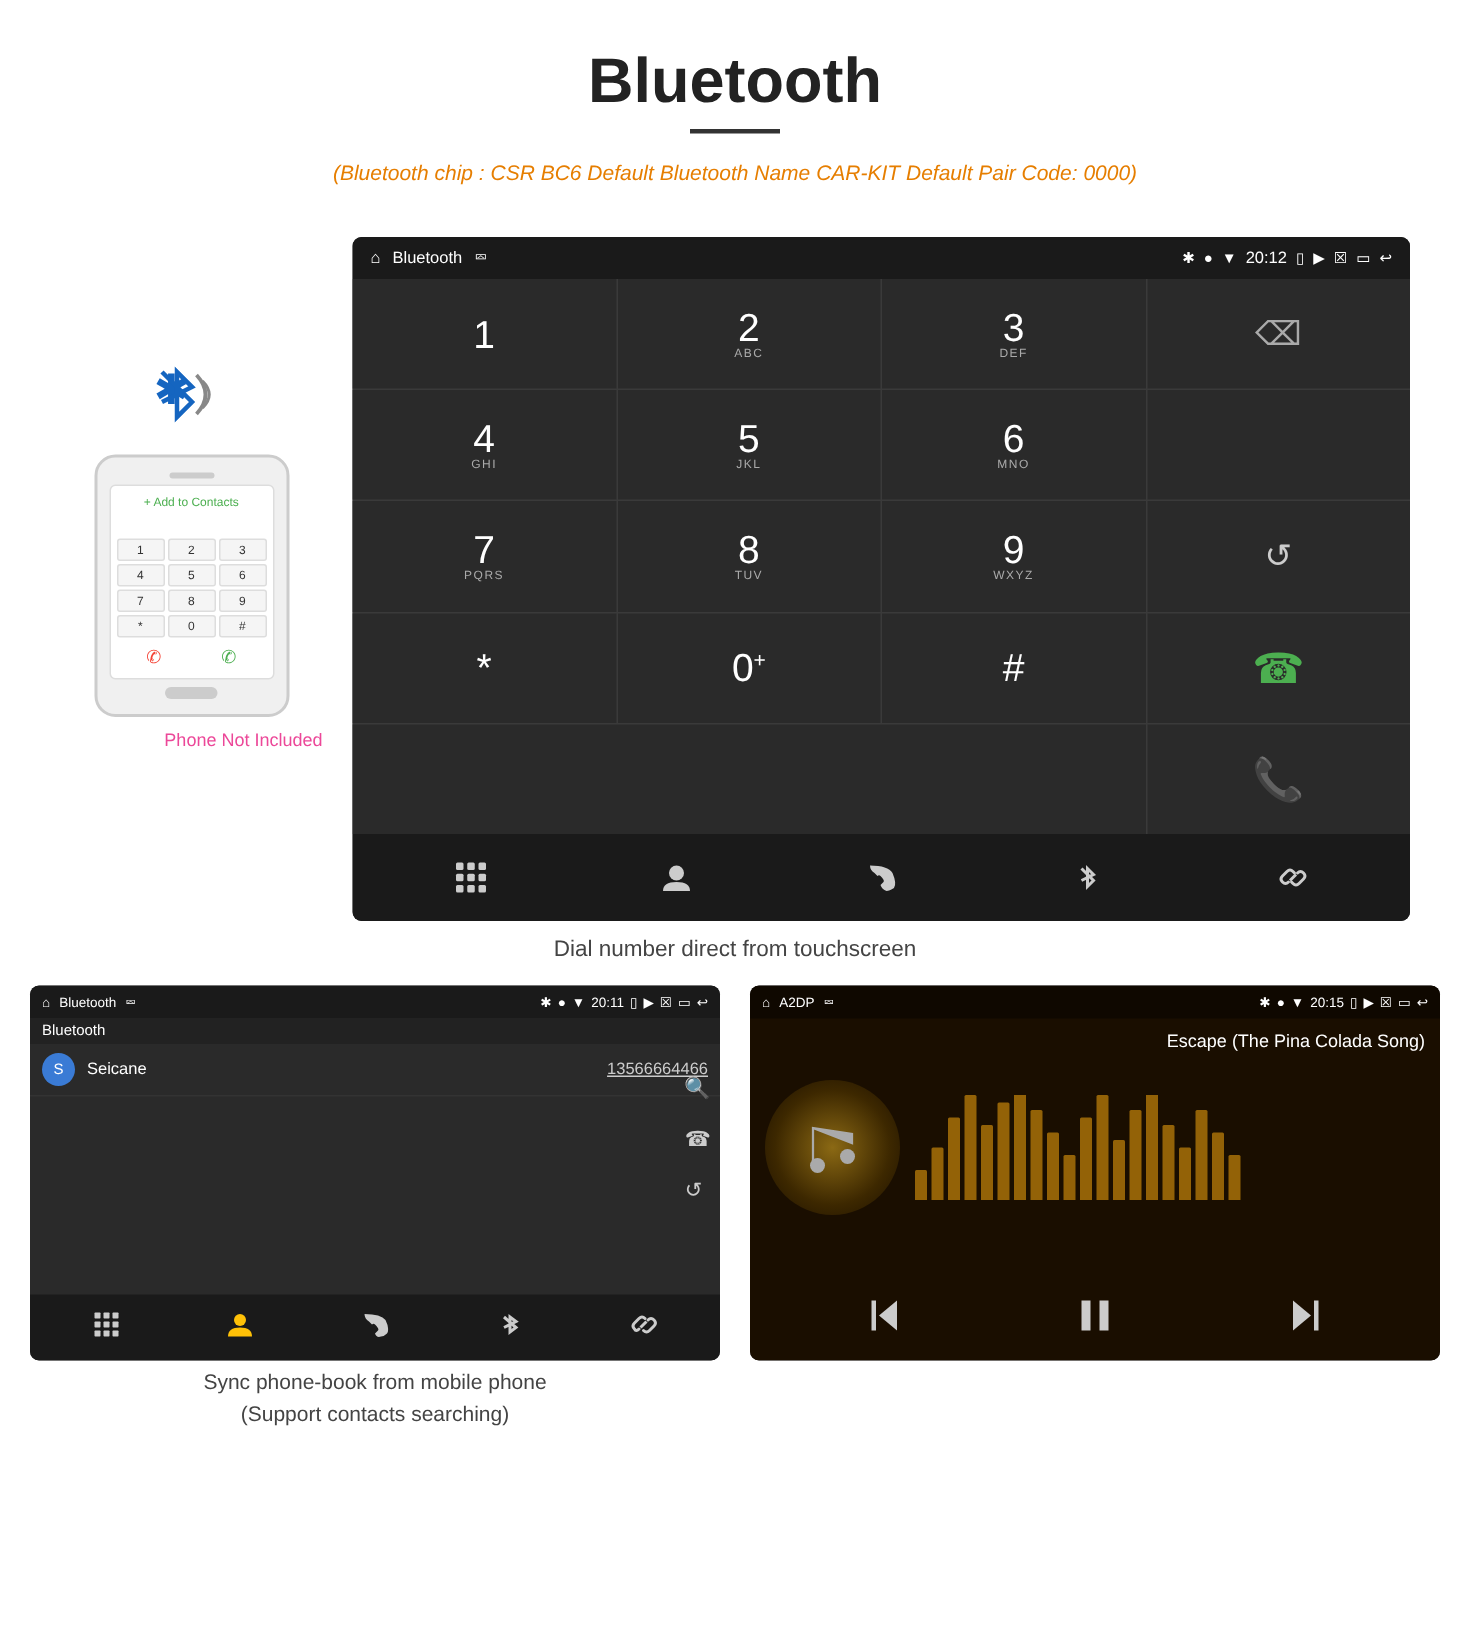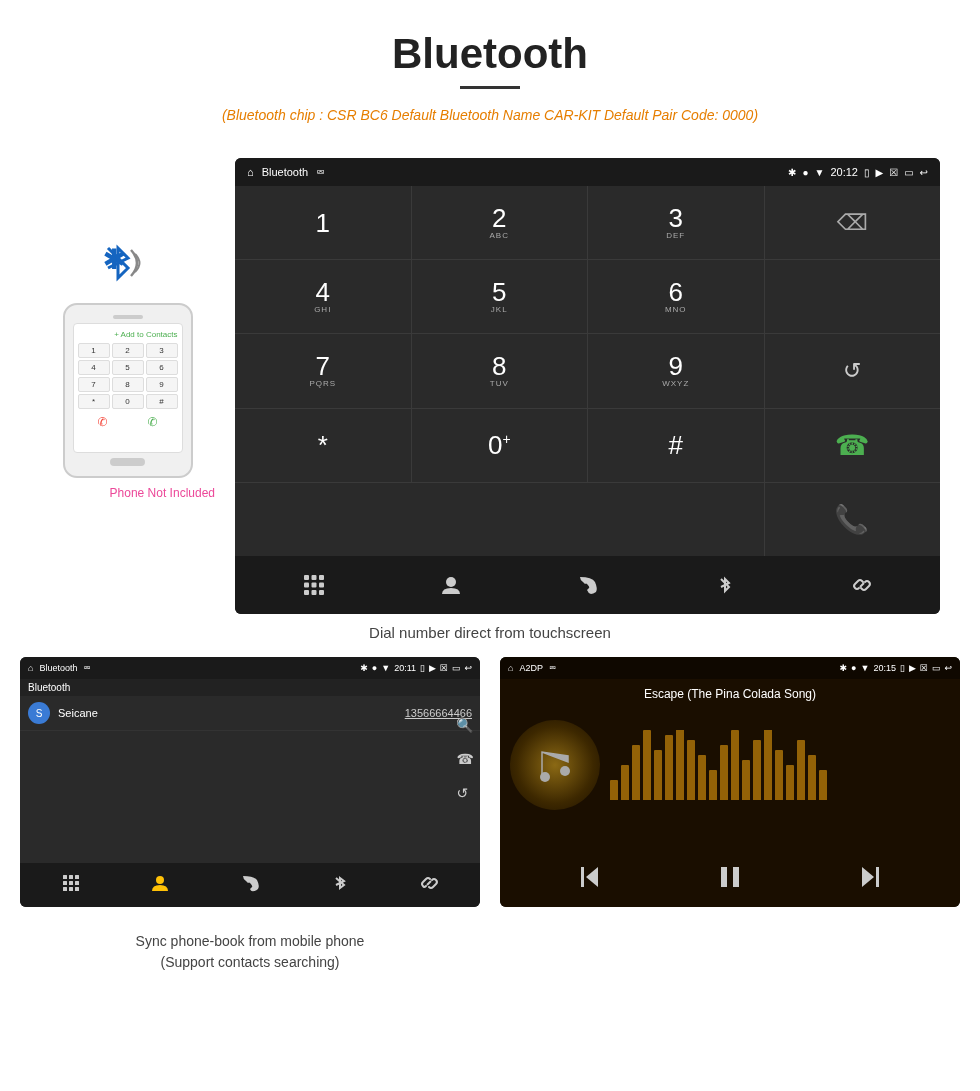--- a/index.html
+++ b/index.html
@@ -73,22 +73,22 @@
       background: #fff;
       border: 1px solid #ddd;
       border-radius: 4px;
       padding: 6px 4px;
       font-size: 9px;
       min-height: 130px;
     }
     .phone-screen-title {
       color: #4caf50;
       font-size: 8px;
-      text-align: right;
-      margin-bottom: 4px;
+      text-align: center;
+      margin-bottom: 20px;
     }
     .phone-keypad-grid {
       display: grid;
       grid-template-columns: repeat(3, 1fr);
       gap: 2px;
       margin-top: 4px;
     }
     .phone-key {
       background: #f5f5f5;
       border: 1px solid #ddd;
@@ -241,21 +241,21 @@
     .bottom-screen-img {
       background: #2a2a2a;
       border-radius: 6px;
       overflow: hidden;
       height: 250px;
     }
     .bottom-caption {
       text-align: center;
       font-size: 14px;
       color: #444;
-      margin-top: 24px;
+      margin-top: 4px;
       line-height: 1.5;
     }
 
     
     .phonebook-status {
       background: #1a1a1a;
       display: flex;
       align-items: center;
       justify-content: space-between;
       padding: 3px 8px;
@@ -339,21 +339,21 @@
       background: rgba(0,0,0,0.4);
       display: flex;
       align-items: center;
       justify-content: space-between;
       padding: 3px 8px;
       color: #fff;
       font-size: 9px;
       height: 22px;
     }
     .music-song-title {
-      text-align: center;
+      text-align: right;
       color: #fff;
       font-size: 12px;
       padding: 8px 10px 4px;
     }
     .music-content {
       display: flex;
       align-items: center;
       padding: 6px 10px;
       gap: 10px;
       height: 120px;

